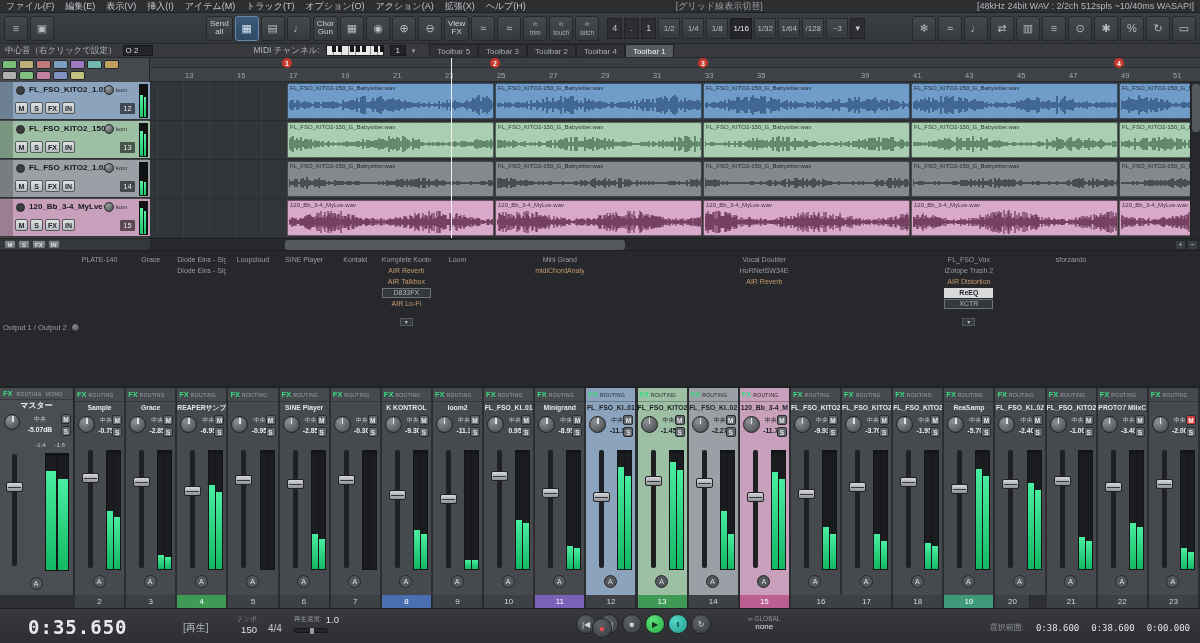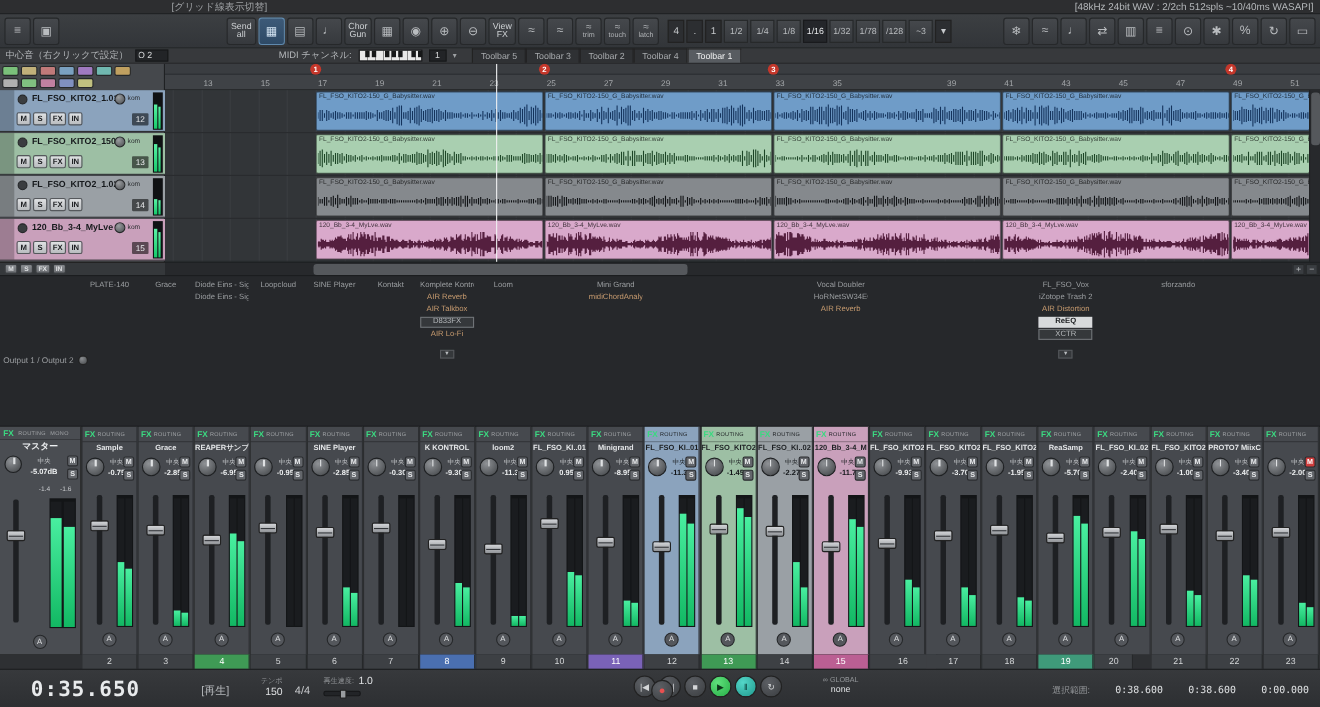--- a/index.html
+++ b/index.html
@@ -136,29 +136,41 @@
 #tp-rate{position:absolute;left:294px;top:5px}
 #rate-row{display:flex;gap:4px;align-items:center}
 #rate-slider{width:34px;height:5px;background:#222427;border:1px solid #17181a;border-radius:2px;position:relative;margin-top:3px;cursor:pointer}
 #rate-thumb{position:absolute;left:14px;top:-2px;width:6px;height:8px;background:#9a9da0;border:1px solid #222;border-radius:1px;cursor:grab}
 #tp-btns{position:absolute;left:576px;top:5px;display:flex;gap:3px;align-items:center}
 .tpb{width:20px;height:20px;border-radius:50%;background:radial-gradient(circle at 35% 30%,#5c5f64,#3a3d40);border:1px solid #222;color:#d4d6d8;font-size:8px;display:flex;align-items:center;justify-content:center;cursor:pointer;white-space:nowrap}
 .tpb.play{background:radial-gradient(circle at 35% 30%,#5fe07c,#27ae46);color:#0c3318}
 .tpb.pause{background:radial-gradient(circle at 35% 30%,#54d6c8,#1f9a8e);color:#073330}
 .tpb.rec{color:#e85050;font-size:10px}
 #tp-global{position:absolute;left:748px;top:6px;text-align:center;cursor:pointer}
-#tp-sel{position:absolute;right:10px;top:13px;display:flex;gap:23px;align-items:center;font-size:8px;color:#94979a}
+#tp-sel{position:absolute;right:10px;top:13px;display:flex;gap:12px;align-items:center;font-size:8px;color:#94979a}
 #tp-sel .tv{font-size:9px;color:#dfe1e3;font-family:"DejaVu Sans Mono",monospace}
 </style>
 </head>
 <body>
 
 <div id="app">
 
   <div id="menubar">
+    <div id="menu-items">
+        <span class="mi">ファイル(F)</span>
+        <span class="mi">編集(E)</span>
+        <span class="mi">表示(V)</span>
+        <span class="mi">挿入(I)</span>
+        <span class="mi">アイテム(M)</span>
+        <span class="mi">トラック(T)</span>
+        <span class="mi">オプション(O)</span>
+        <span class="mi">アクション(A)</span>
+        <span class="mi">拡張(X)</span>
+        <span class="mi">ヘルプ(H)</span>
+      </div>
     <span id="menu-hint">[グリッド線表示切替]</span>
     <span id="menu-status">[48kHz 24bit WAV : 2/2ch 512spls ~10/40ms WASAPI]</span>
   </div>
 
   <div id="toolbar1">
     <div id="tb-left">
         <div class="tbtn">≡</div>
         <div class="tbtn">▣</div>
       </div>
     <div id="tb-main" style="display:flex;gap:2px">
@@ -198,21 +210,21 @@
       </div>
     <div id="tb-grid" style="display:flex;gap:2px;margin-left:6px">
         <div class="gbox">4</div>
         <div class="gbox">.</div>
         <div class="gbox">1</div>
         <div class="dbtn">1/2</div>
         <div class="dbtn">1/4</div>
         <div class="dbtn">1/8</div>
         <div class="dbtn on">1/16</div>
         <div class="dbtn">1/32</div>
-        <div class="dbtn">1/78</div>
+        <div class="dbtn">1/64</div>
         <div class="dbtn">/128</div>
         <div class="dbtn">~3</div>
         <div class="gbox">▾</div>
       </div>
     <div id="tb-right">
         <div class="tbtn">❄</div>
         <div class="tbtn">≈</div>
         <div class="tbtn">♩</div>
         <div class="tbtn">⇄</div>
         <div class="tbtn">▥</div>

